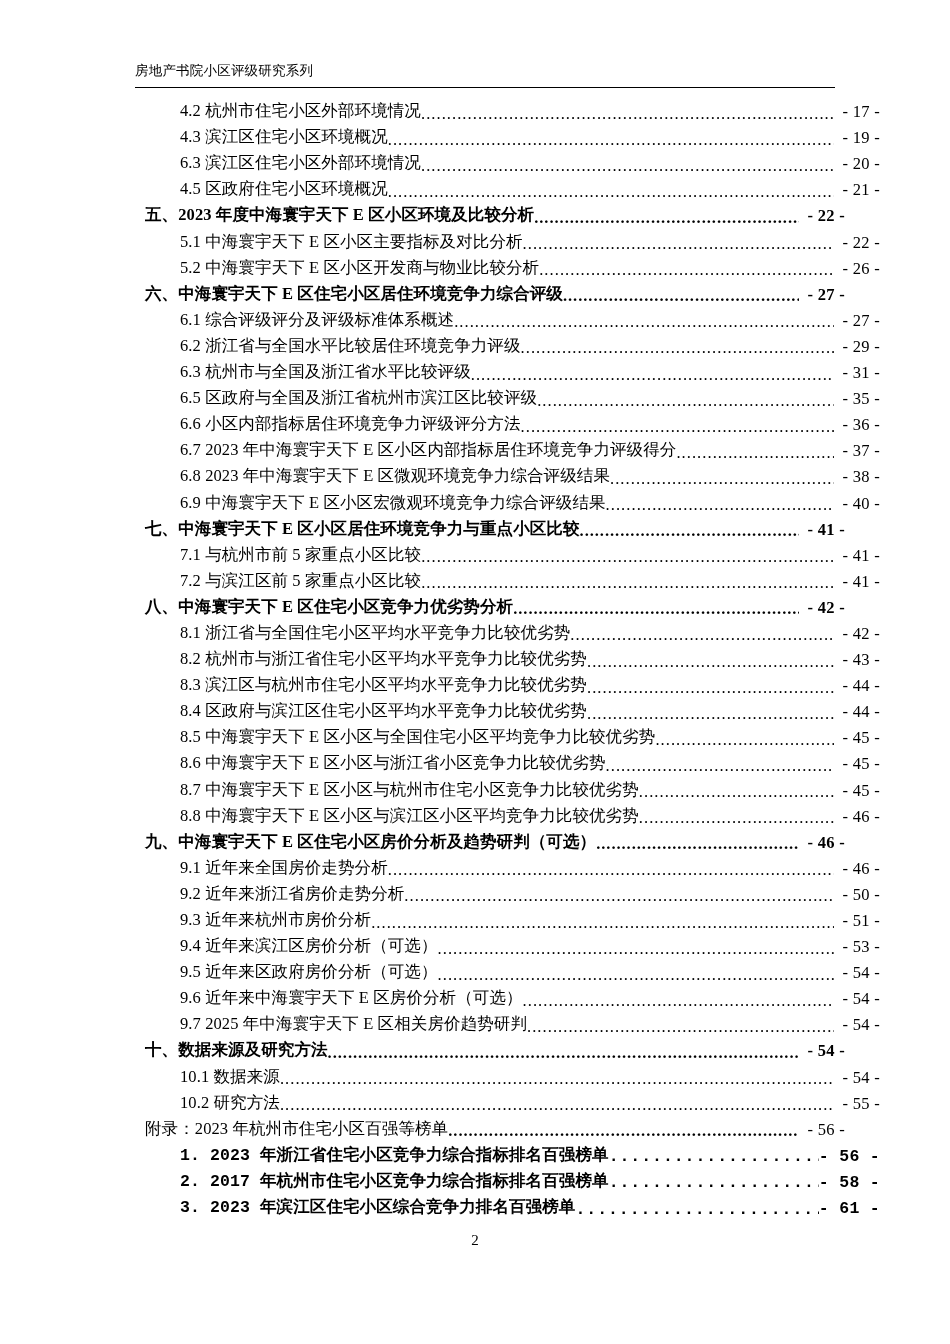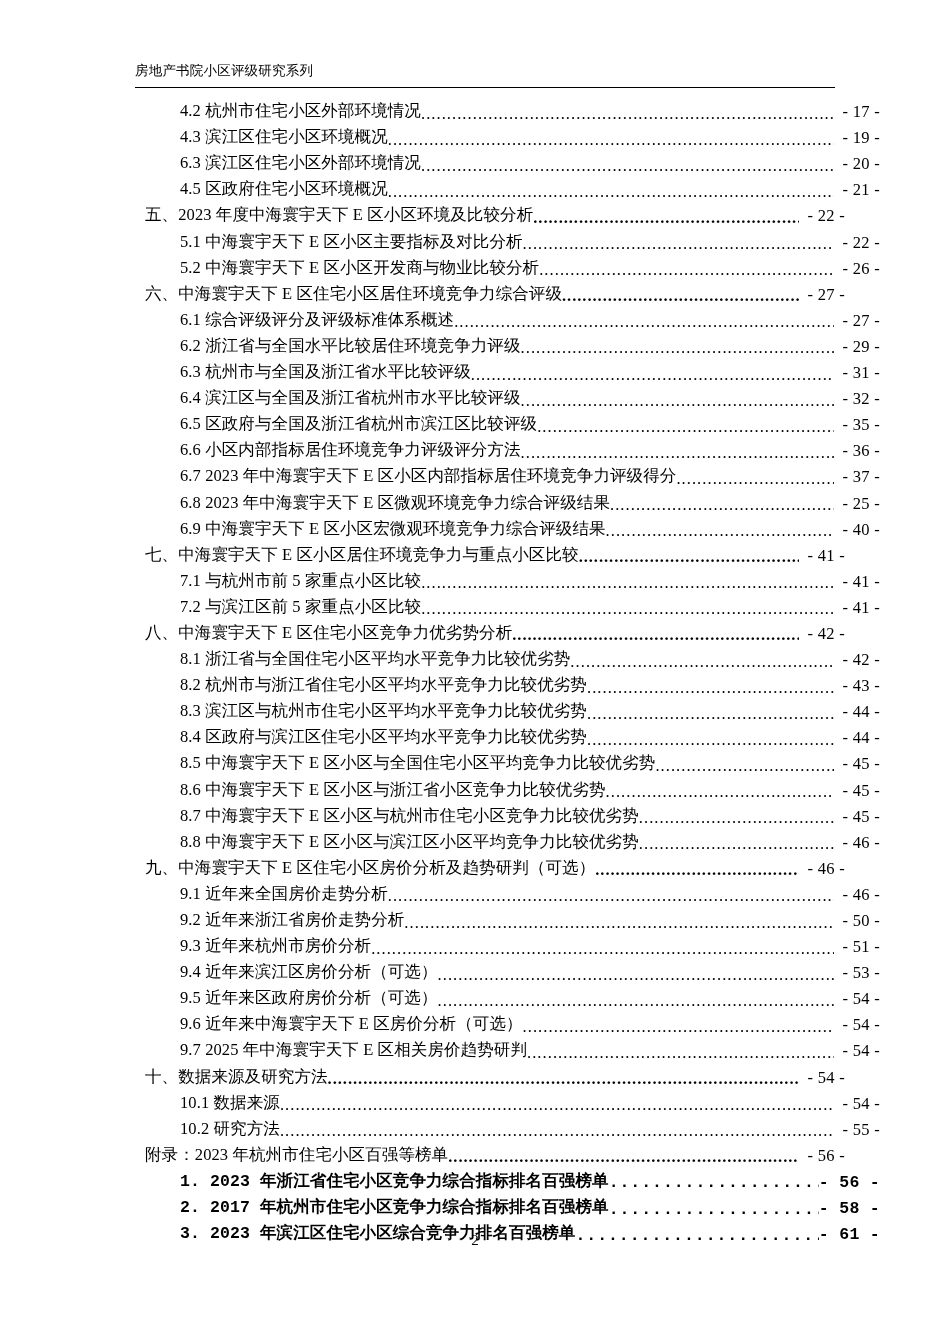--- a/index.html
+++ b/index.html
@@ -82,21 +82,21 @@
     color: #000;
   }
   .toc-row .page-no {
     flex: 0 0 auto;
     text-align: right;
     min-width: 46px;
     letter-spacing: 0.3px;
   }
   
   .lvl-chapter {
-    font-weight: normal;
+    font-weight: bold;
     padding-left: 10px;
   }
   .lvl-chapter .leader::before { font-weight: bold; letter-spacing: 0.95px; }
   .lvl-section {
     font-weight: normal;
     padding-left: 45px;
   }
   .lvl-appendix {
     font-weight: normal;
     padding-left: 10px;
@@ -180,43 +180,38 @@
         <span class="label">6.2 浙江省与全国水平比较居住环境竞争力评级</span>
         <span class="leader"></span>
         <span class="page-no">- 29 -</span>
       </div>
       <div class="toc-row lvl-section">
         <span class="label">6.3 杭州市与全国及浙江省水平比较评级</span>
         <span class="leader"></span>
         <span class="page-no">- 31 -</span>
       </div>
       <div class="toc-row lvl-section">
-        <span class="label">6.4 滨江区与全国及浙江省杭州市水平比较评级</span>
-        <span class="leader"></span>
-        <span class="page-no">- 32 -</span>
-      </div>
-      <div class="toc-row lvl-section">
         <span class="label">6.5 区政府与全国及浙江省杭州市滨江区比较评级</span>
         <span class="leader"></span>
         <span class="page-no">- 35 -</span>
       </div>
       <div class="toc-row lvl-section">
         <span class="label">6.6 小区内部指标居住环境竞争力评级评分方法</span>
         <span class="leader"></span>
         <span class="page-no">- 36 -</span>
       </div>
       <div class="toc-row lvl-section">
         <span class="label">6.7 2023 年中海寰宇天下 E 区小区内部指标居住环境竞争力评级得分</span>
         <span class="leader"></span>
         <span class="page-no">- 37 -</span>
       </div>
       <div class="toc-row lvl-section">
         <span class="label">6.8 2023 年中海寰宇天下 E 区微观环境竞争力综合评级结果</span>
         <span class="leader"></span>
-        <span class="page-no">- 25 -</span>
+        <span class="page-no">- 38 -</span>
       </div>
       <div class="toc-row lvl-section">
         <span class="label">6.9 中海寰宇天下 E 区小区宏微观环境竞争力综合评级结果</span>
         <span class="leader"></span>
         <span class="page-no">- 40 -</span>
       </div>
       <div class="toc-row lvl-chapter">
         <span class="label">七、中海寰宇天下 E 区小区居住环境竞争力与重点小区比较</span>
         <span class="leader"></span>
         <span class="page-no">- 41 -</span>

